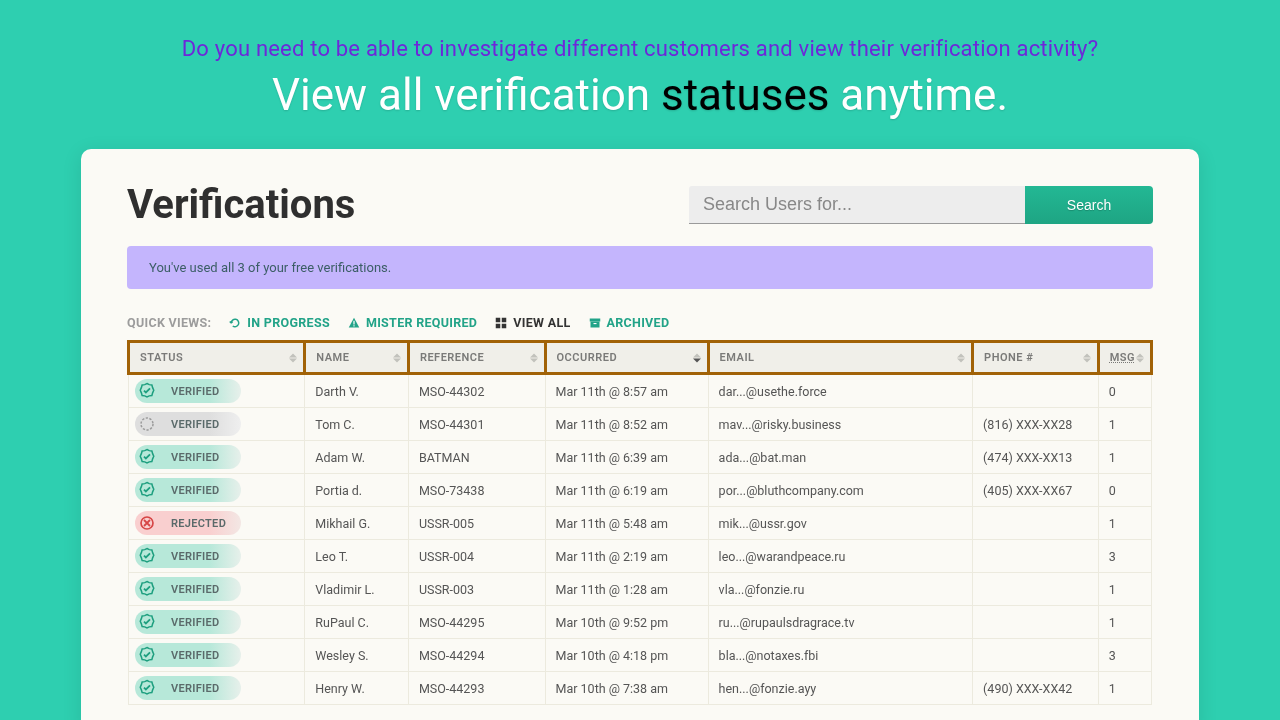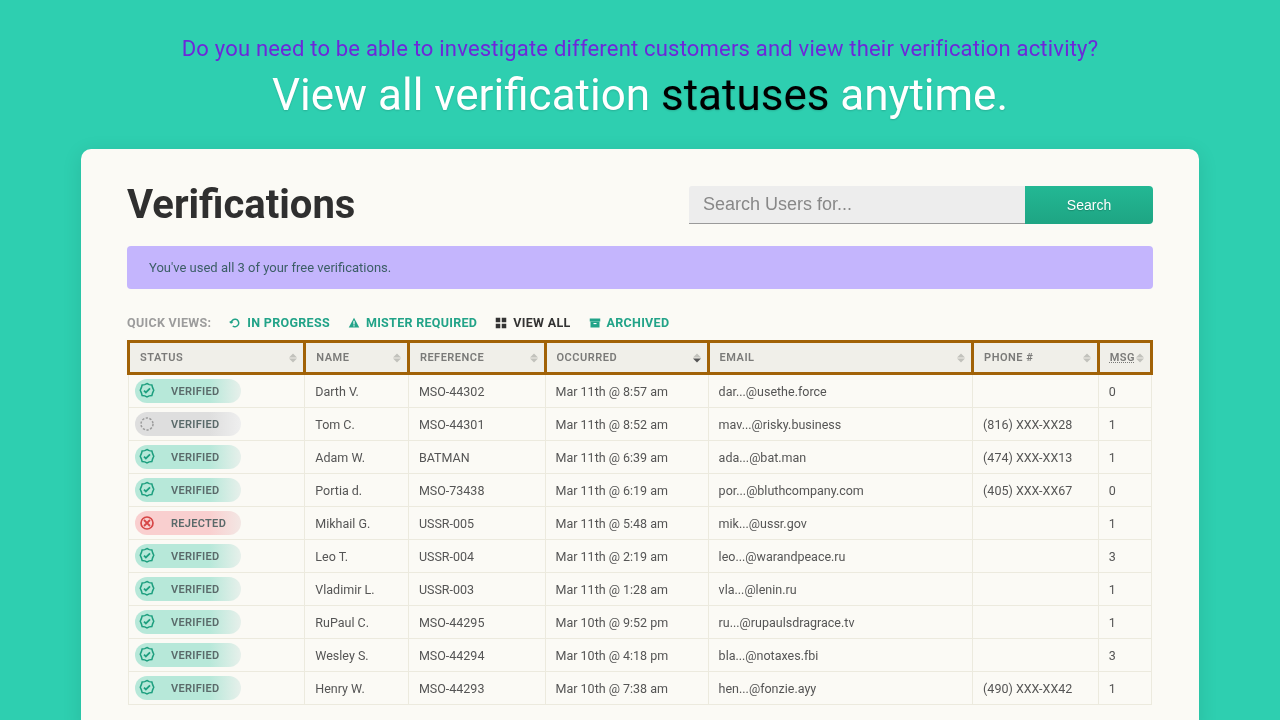--- a/index.html
+++ b/index.html
@@ -386,21 +386,21 @@
                 <svg viewBox="0 0 24 24" width="18" height="18">
                   <path fill="none" stroke="#1e9f7f" stroke-width="2" d="M12 2l3 1.5 3.5.5 1 3.5L21 11l-1.5 3.5-1 3.5-3.5.5L12 20l-3-1.5-3.5-.5-1-3.5L3 11l1.5-3.5 1-3.5L9 3.5z"></path>
                   <path fill="none" stroke="#1e9f7f" stroke-width="2.4" d="M8 11.5l2.5 2.5L16 8.5"></path>
                 </svg>
               </span>
               <span>VERIFIED</span>
             </span></td>
           <td>Vladimir L.</td>
           <td>USSR-003</td>
           <td>Mar 11th @ 1:28 am</td>
-          <td>vla...@lenin.ru</td>
+          <td>vla...@fonzie.ru</td>
           <td></td>
           <td>1</td>
         </tr>
         <tr>
           <td><span class="status-pill pill-verified">
               <span class="icon">
                 <svg viewBox="0 0 24 24" width="18" height="18">
                   <path fill="none" stroke="#1e9f7f" stroke-width="2" d="M12 2l3 1.5 3.5.5 1 3.5L21 11l-1.5 3.5-1 3.5-3.5.5L12 20l-3-1.5-3.5-.5-1-3.5L3 11l1.5-3.5 1-3.5L9 3.5z"></path>
                   <path fill="none" stroke="#1e9f7f" stroke-width="2.4" d="M8 11.5l2.5 2.5L16 8.5"></path>
                 </svg>

